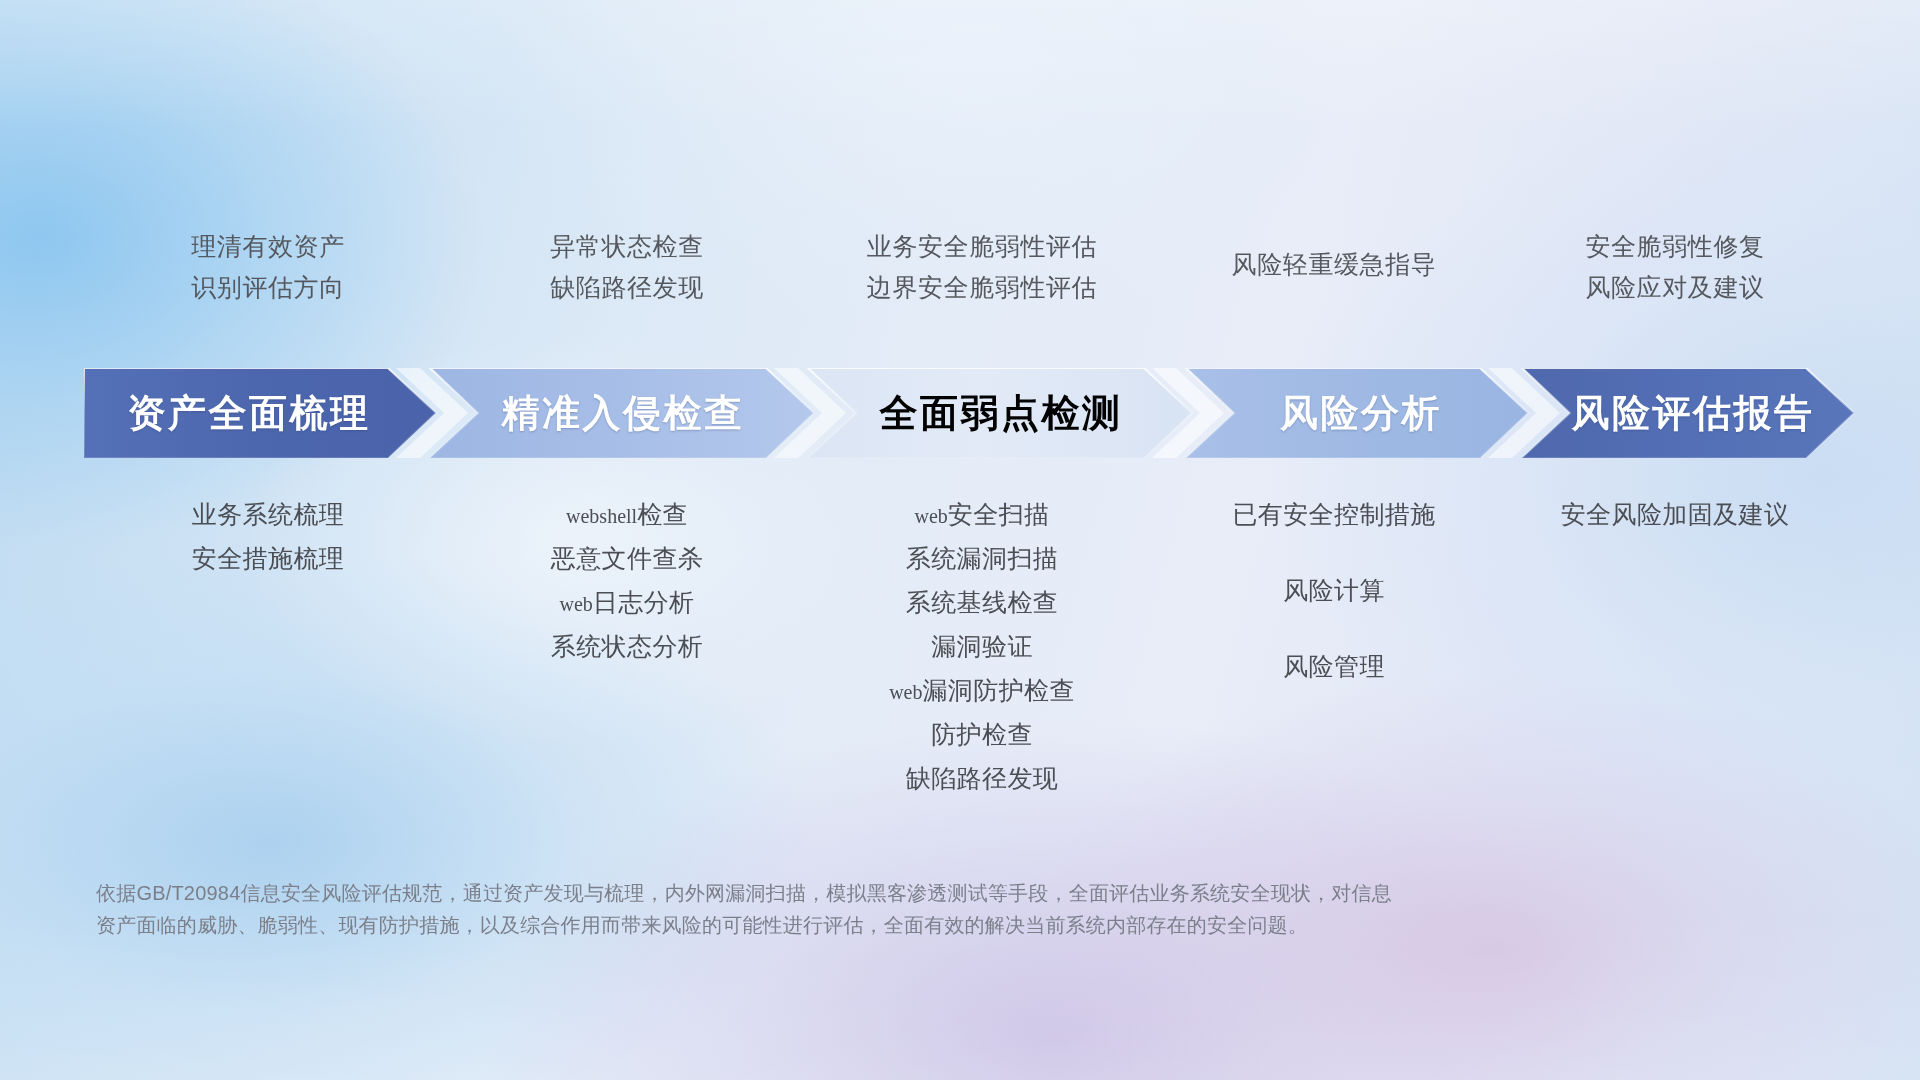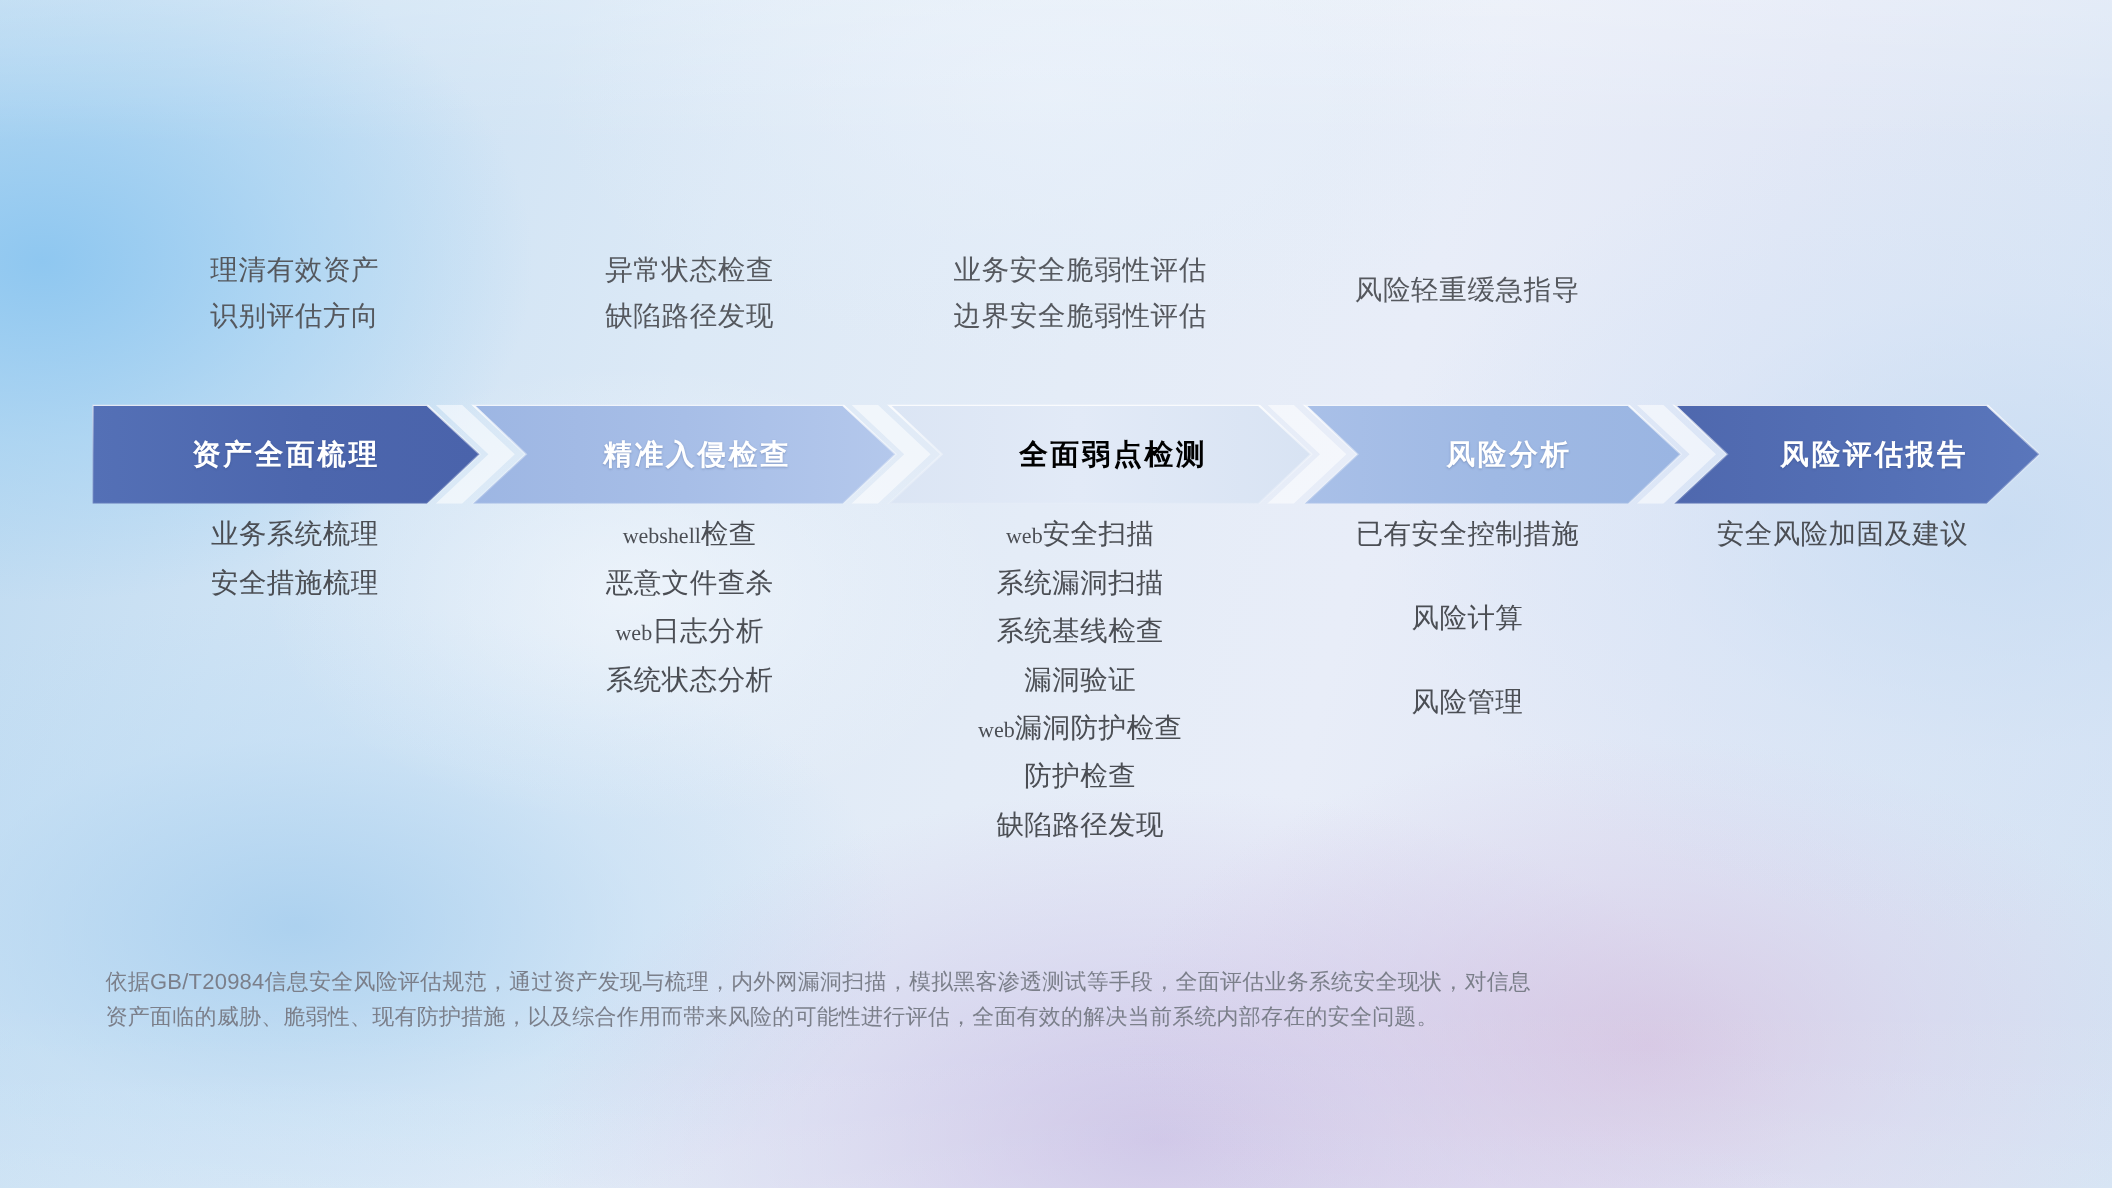--- a/index.html
+++ b/index.html
@@ -133,34 +133,33 @@
   }
   .band svg { display: block; }
 
   .band-label {
     position: absolute;
     top: 0;
     height: 90px;
     display: flex;
     align-items: center;
     justify-content: center;
-    font-size: 26px;
+    font-size: 38px;
     font-weight: bold;
     letter-spacing: 2.5px;
     white-space: nowrap;
     pointer-events: none;
-    margin-left: 11px;
   }
   .lbl-light { color: #ffffff; text-shadow: 0 1px 2px rgba(40,60,110,0.30); }
   .lbl-blue  { color: #000000; }
 
   
   .bot-row {
     position: absolute;
-    top: 472px;
+    top: 500px;
     left: 84px;
     width: 1770px;
     display: flex;
   }
   .bot-col {
     display: flex;
     flex-direction: column;
     align-items: center;
     gap: 16px;
     color: #4b4e54;
@@ -224,20 +223,24 @@
 
       <div class="top-col c3">
         <div class="cap-line">业务安全脆弱性评估</div>
         <div class="cap-line">边界安全脆弱性评估</div>
       </div>
 
       <div class="top-col c4" style="padding-top:18px;">
         <div class="cap-line">风险轻重缓急指导</div>
       </div>
 
+      <div class="top-col c5">
+        <div class="cap-line">安全脆弱性修复</div>
+        <div class="cap-line">风险应对及建议</div>
+      </div>
 
     </div>
 
     <div class="band">
       <svg width="1770" height="90" viewBox="0 0 1770 90" xmlns="http://www.w3.org/2000/svg">
         <defs>
           <linearGradient id="gDark" x1="0" y1="0" x2="1" y2="0">
             <stop offset="0%" stop-color="#5470b6"></stop>
             <stop offset="55%" stop-color="#4c66ad"></stop>
             <stop offset="100%" stop-color="#4a63ab"></stop>

